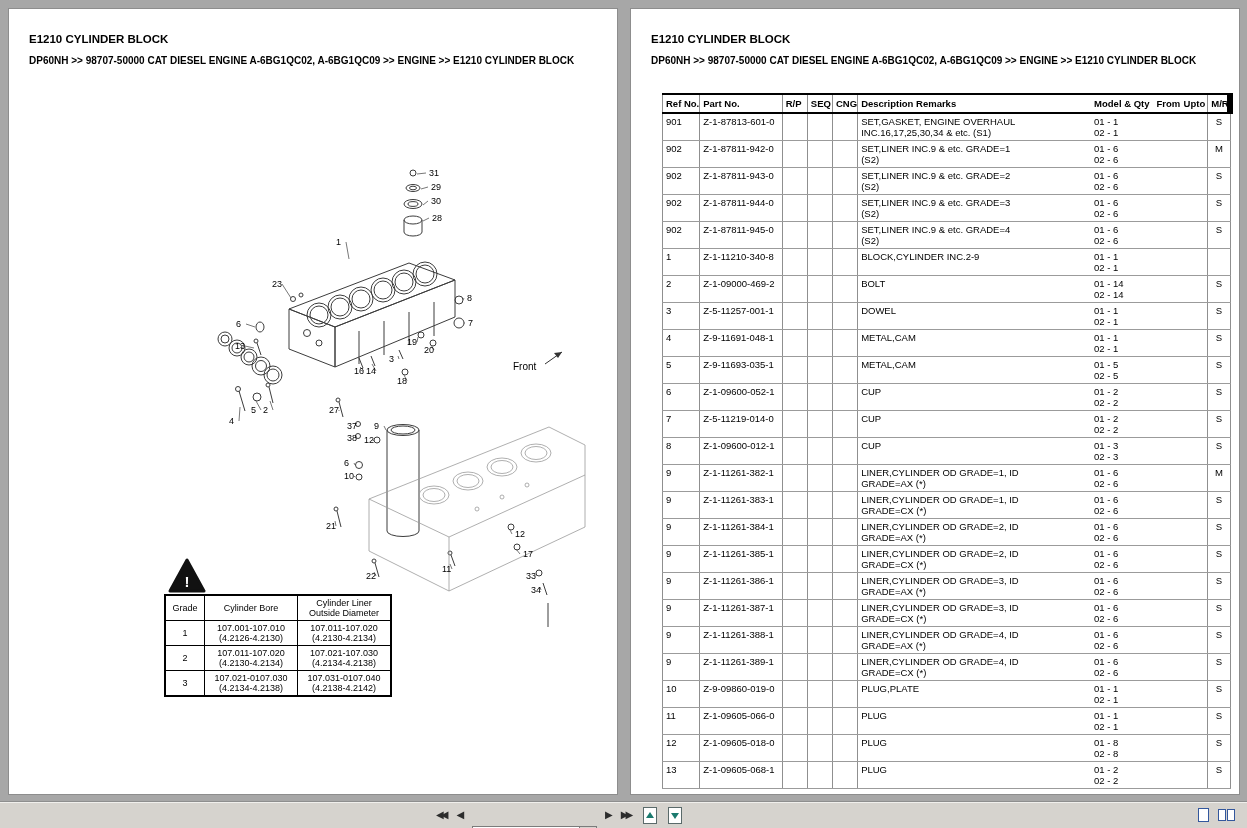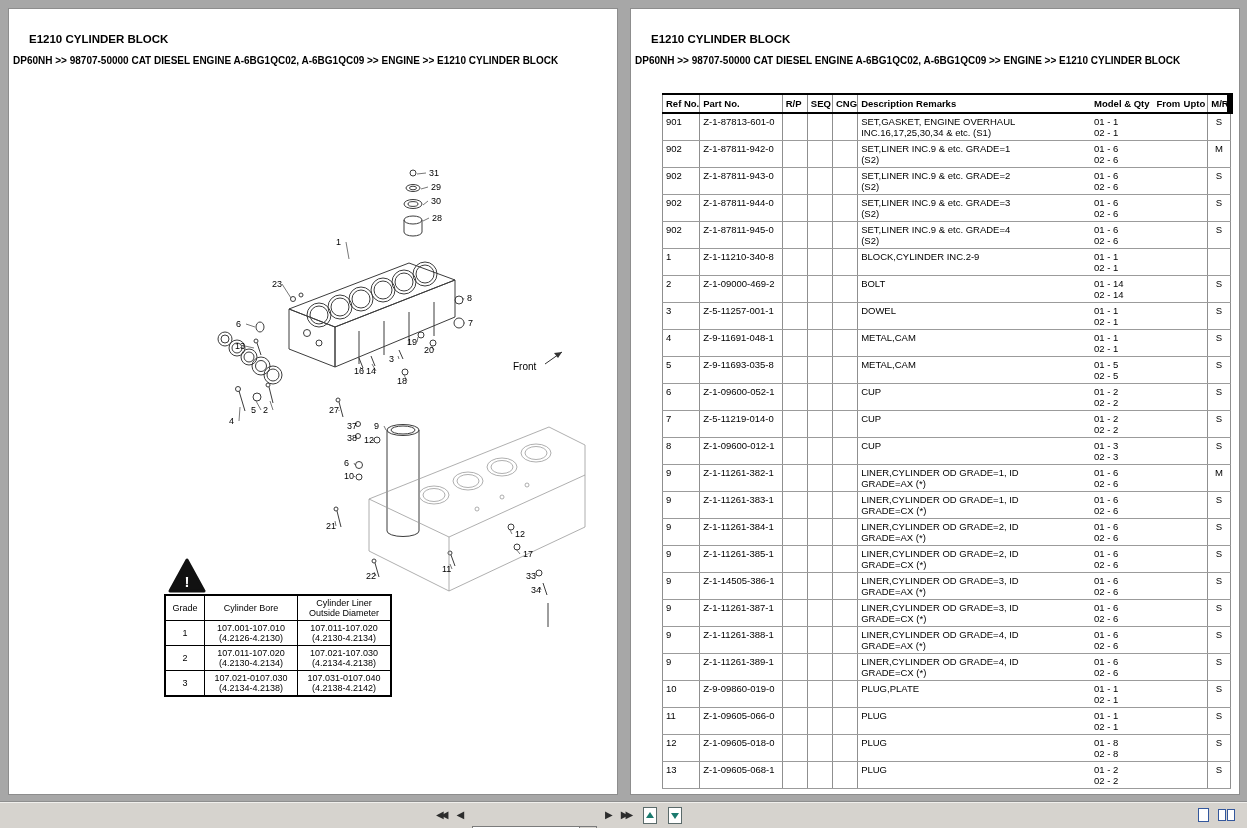--- a/index.html
+++ b/index.html
@@ -10,21 +10,21 @@
     -webkit-font-smoothing:antialiased;
   }
   .pages{position:absolute;left:0;top:0;right:0;bottom:26px;padding-left:14px;}
   .page{
     position:absolute;top:8px;width:610px;height:787px;background:#fff;
     border:1px solid #8d8d8d;box-sizing:border-box;overflow:hidden;
   }
   .page-left{left:8px;}
   .page-right{left:630px;}
   .page-title{position:absolute;left:20px;top:24px;font-size:11.5px;font-weight:bold;color:#000;white-space:nowrap;}
-  .breadcrumb{position:absolute;left:4px;top:46px;font-size:10px;font-weight:bold;color:#000;white-space:nowrap;}
+  .breadcrumb{position:absolute;left:20px;top:46px;font-size:10px;font-weight:bold;color:#000;white-space:nowrap;}
 
   
   .diagram{position:absolute;left:0;top:150px;width:610px;height:500px;}
   .diagram .art{stroke:#3c3c3c;fill:none;stroke-width:1;}
   .diagram .ghost{stroke:#9a9a9a;fill:none;stroke-width:0.8;}
   .callouts text{font-size:9px;fill:#000;font-family:"Liberation Sans",sans-serif;}
   .callouts line{stroke:#555;stroke-width:0.8;}
   .front-label{font-size:10px;fill:#000;}
 
   
@@ -514,21 +514,21 @@
             <td class="c-qty">
               <div>01 - 1</div>
               <div>02 - 1</div>
             </td>
             <td class="c-from"></td>
             <td class="c-upto"></td>
             <td class="c-mr">S</td>
           </tr>
           <tr>
             <td class="c-ref">5</td>
-            <td class="c-part">Z-9-11693-035-8</td>
+            <td class="c-part">Z-9-11693-035-1</td>
             <td class="c-box"></td>
             <td class="c-box"></td>
             <td class="c-box"></td>
             <td class="c-desc">
               <div>METAL,CAM</div>
             </td>
             <td class="c-qty">
               <div>01 - 5</div>
               <div>02 - 5</div>
             </td>
@@ -654,21 +654,21 @@
             <td class="c-qty">
               <div>01 - 6</div>
               <div>02 - 6</div>
             </td>
             <td class="c-from"></td>
             <td class="c-upto"></td>
             <td class="c-mr">S</td>
           </tr>
           <tr>
             <td class="c-ref">9</td>
-            <td class="c-part">Z-1-14505-386-1</td>
+            <td class="c-part">Z-1-11261-386-1</td>
             <td class="c-box"></td>
             <td class="c-box"></td>
             <td class="c-box"></td>
             <td class="c-desc">
               <div>LINER,CYLINDER OD GRADE=3, ID</div>
               <div>GRADE=AX (*)</div>
             </td>
             <td class="c-qty">
               <div>01 - 6</div>
               <div>02 - 6</div>

